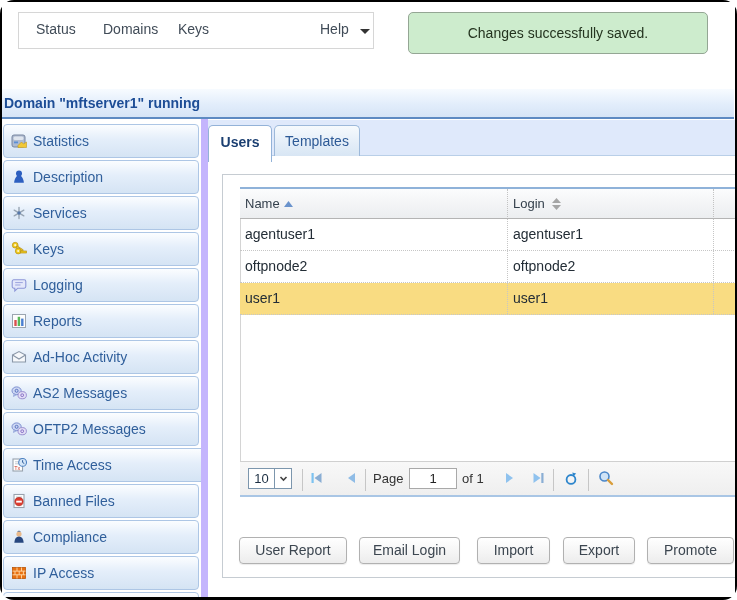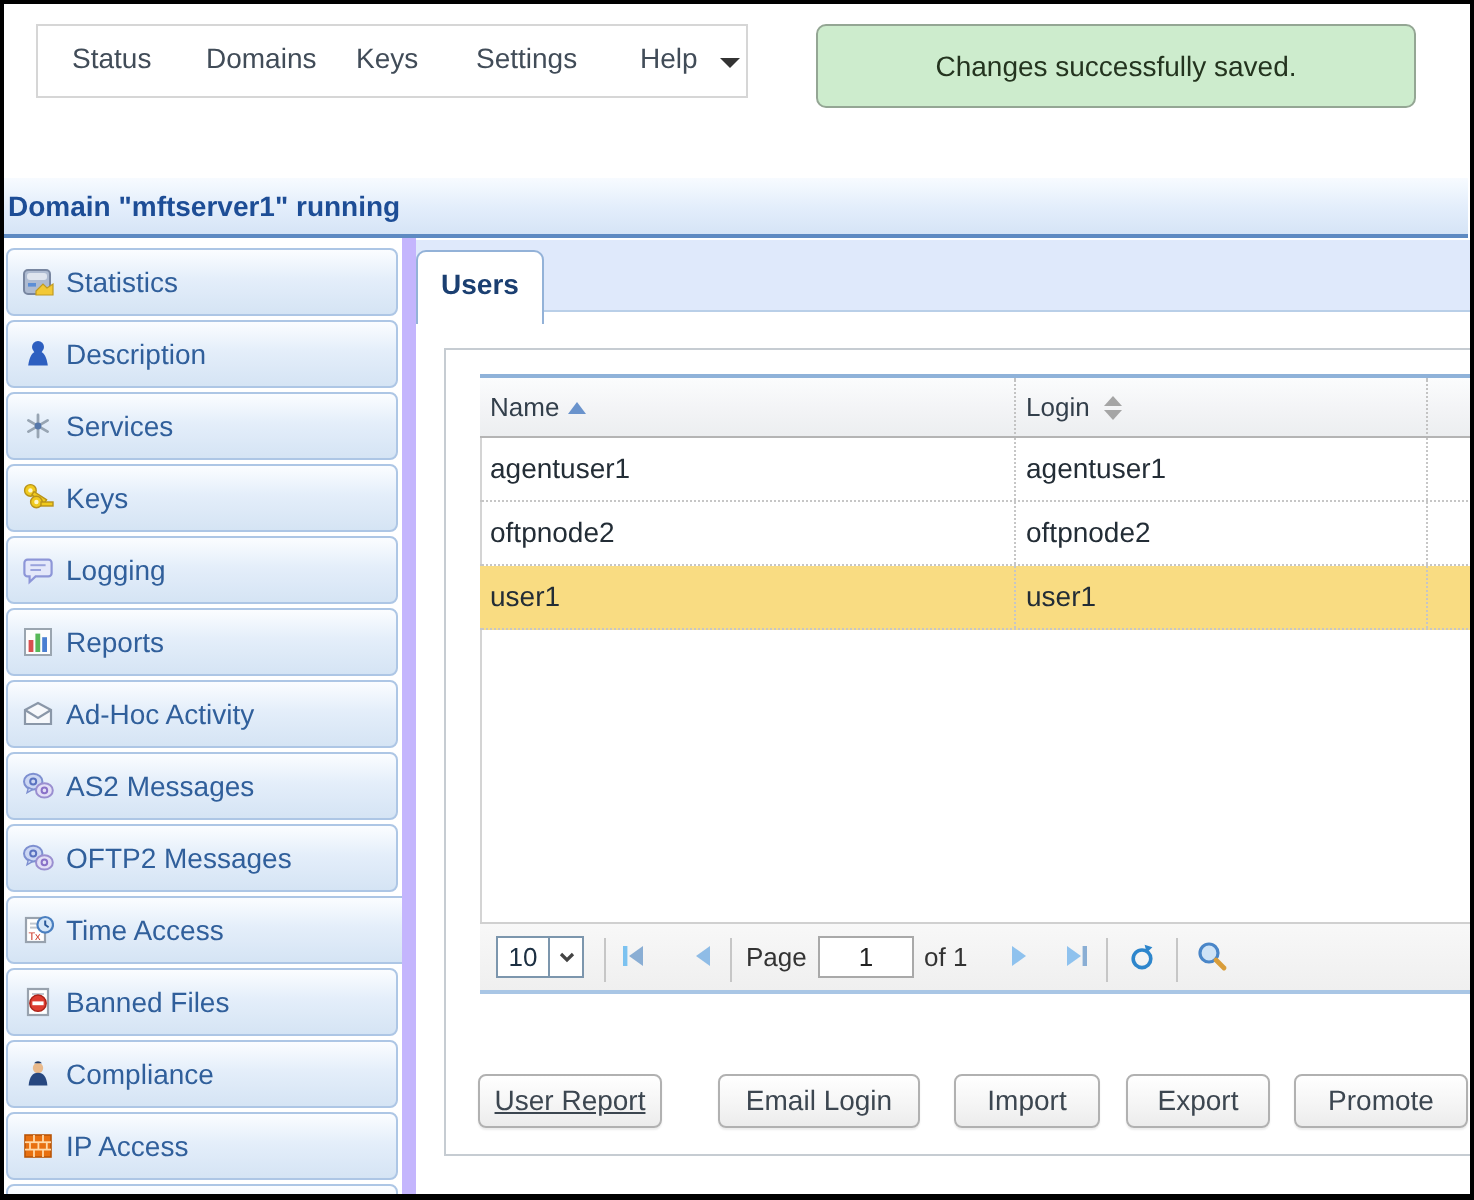--- a/index.html
+++ b/index.html
@@ -1,17 +1,17 @@
 <!DOCTYPE html>
 <html><head>
 <meta charset="utf-8">
 <style>
   html,body{margin:0;padding:0;}
   body{font-family:"Liberation Sans",sans-serif;}
-  #page{position:relative;width:737px;height:600px;overflow:hidden;background:#fff;}
+  #page{position:relative;width:737px;height:600px;overflow:hidden;background:#fff;border-radius:14px;}
   .abs{position:absolute;}
   
   .bt{left:0;top:0;width:737px;height:2px;background:#000;}
   .bl{left:0;top:0;width:2px;height:600px;background:#000;}
   .br{left:735px;top:0;width:2px;height:600px;background:#000;}
   .bb{left:0;top:597px;width:737px;height:3px;background:#000;}
   
   #nav{left:18px;top:12px;width:354px;height:35px;border:1px solid #d6d6d6;background:#fff;}
   .navtxt{top:12px;height:35px;line-height:35px;font-size:14px;color:#414c58;}
   #caret{top:24px;}
@@ -52,21 +52,20 @@
   .btn{position:absolute;top:362px;height:27px;border:1px solid #b1b1b1;border-radius:4px;background:linear-gradient(180deg,#ffffff 0%,#f4f4f4 60%,#ececec 100%);text-align:center;line-height:25px;font-size:14px;color:#3c4650;box-sizing:border-box;box-shadow:0 1px 1px rgba(0,0,0,0.08);}
 </style>
 </head>
 <body>
 <div id="page">
 
   <div class="abs" id="nav"></div>
   <span class="abs navtxt" style="left:36px;">Status</span>
   <span class="abs navtxt" style="left:103px;">Domains</span>
   <span class="abs navtxt" style="left:178px;">Keys</span>
-  <span class="abs navtxt" style="left:238px;">Settings</span>
   <span class="abs navtxt" style="left:320px;">Help</span>
   <svg class="abs" id="caret" style="left:358px;" width="14" height="14" viewBox="0 0 14 14">
       <path d="M2 5 L12 5 L7 10 Z" fill="#333"></path>
     </svg>
 
   <div class="abs" id="alert">Changes successfully saved.</div>
 
   <div class="abs" id="band">
       <span>Domain "mftserver1" running</span>
     </div>
@@ -198,20 +197,21 @@
           <line x1="10.5" y1="9.8" x2="10.5" y2="13.5"></line>
         </g>
       </svg>
       <span>IP Access</span>
     </div>
   <div class="abs sb" style="top:592px;"></div>
 
   <div class="abs" id="panel">
     <div class="abs" id="strip"></div>
     <div class="abs" id="tab1">Users</div>
+    <div class="abs" id="tab2">Templates</div>
     <div class="abs" id="bigbox">
       <div class="abs" id="tleft"></div>
       <div class="abs" id="tbl">
         <div id="thead">
           <div class="hc" style="left:0;width:268px;">Name <svg width="9" height="6" viewBox="0 0 9 6" style="margin-left:1px;vertical-align:1px;">
                 <path d="M4.5 0 L9 6 L0 6 Z" fill="#6a93cc"></path>
               </svg></div>
           <div class="hc" style="left:268px;width:206px;">Login <svg width="9" height="12" viewBox="0 0 9 12" style="margin-left:4px;vertical-align:-2px;">
                 <path d="M4.5 0 L9 5 L0 5 Z" fill="#a5a5a5"></path>
                 <path d="M4.5 12 L9 7 L0 7 Z" fill="#a5a5a5"></path>
@@ -262,21 +262,21 @@
         <svg class="picon" style="left:324px;top:10px;" width="14" height="14" viewBox="0 0 14 14">
             <circle cx="7" cy="7.4" r="4.4" stroke="#2e86cc" stroke-width="1.8" fill="none"></circle>
             <path d="M8.3 0.4 L12.2 1.6 L9.3 4.4 Z" fill="#2e86cc"></path>
           </svg>
         <div class="psep" style="left:348px;"></div>
         <svg class="picon" style="left:358px;top:8px;" width="16" height="16" viewBox="0 0 16 16">
             <circle cx="6.5" cy="6.5" r="4.5" fill="#cfe3f6" stroke="#4a86c8" stroke-width="1.6"></circle>
             <path d="M10 10 L14 14" stroke="#d99d3a" stroke-width="2.4" stroke-linecap="round"></path>
           </svg>
       </div>
-      <div class="btn" style="left:16px;width:92px;text-decoration:underline;">User Report</div>
+      <div class="btn" style="left:16px;width:108px;">User Report</div>
       <div class="btn" style="left:136px;width:101px;">Email Login</div>
       <div class="btn" style="left:254px;width:73px;">Import</div>
       <div class="btn" style="left:340px;width:72px;">Export</div>
       <div class="btn" style="left:424px;width:87px;">Promote</div>
     </div>
   </div>
 
   <div class="abs bt"></div>
   <div class="abs bl"></div>
   <div class="abs br"></div>

